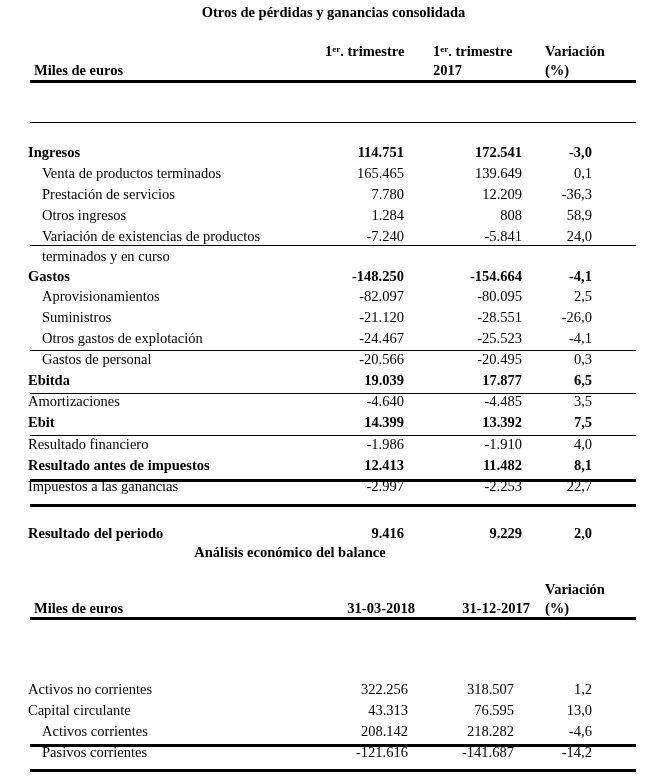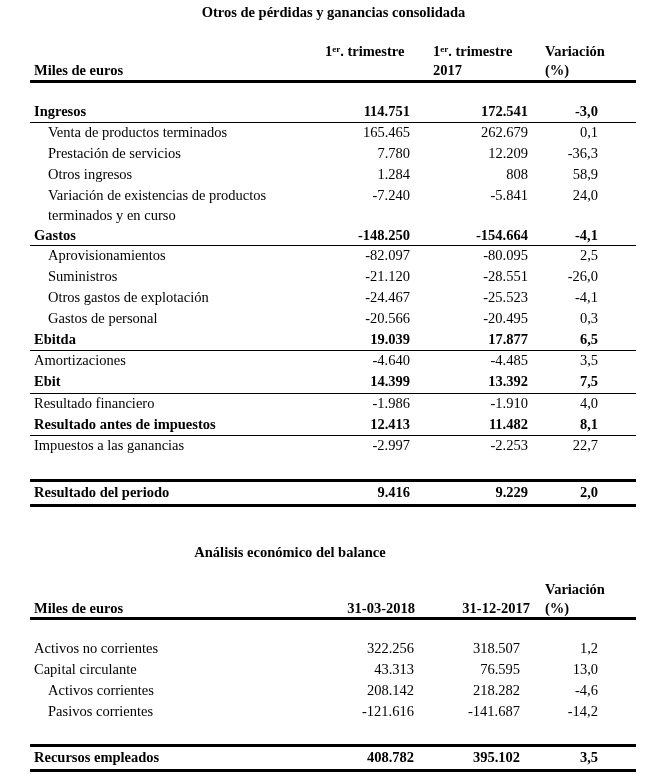--- a/index.html
+++ b/index.html
@@ -5,21 +5,21 @@
     html, body { margin: 0; padding: 0; background: #ffffff; }
     body {
       width: 667px; height: 777px; position: relative; overflow: hidden;
       font-family: "Liberation Serif", "DejaVu Serif", serif;
       color: #000; font-size: 14.5px;
     }
     .title {
       position: absolute; left: 0; width: 667px; text-align: center;
       font-weight: bold; font-size: 14.5px;
     }
-    .row { position: absolute; left: 30px; width: 606px; height: 21px; line-height: 21px; }
+    .row { position: absolute; left: 24px; width: 606px; height: 21px; line-height: 21px; margin-top: 41px; }
     .row span { position: absolute; top: 0; white-space: nowrap; }
     .lbl { left: 4px; }
     .lbl.ind { left: 18px; }
     .c1 { right: 226px; text-align: right; }
     .c2 { right: 108px; text-align: right; }
     .c3 { right: 38px; text-align: right; }
     .b { font-weight: bold; }
     .hdr { position: absolute; font-weight: bold; line-height: 19px; font-size: 14.5px; }
     .hl { position: absolute; left: 30px; width: 606px; background: #000; }
     .thin { height: 1px; }
@@ -48,21 +48,21 @@
 <div class="row b" style="top:101px;">
   <span class="lbl">Ingresos</span>
   <span class="c1">114.751</span>
   <span class="c2">172.541</span>
   <span class="c3">-3,0</span>
 </div>
 <div class="hl thin" style="top:122px;"></div>
 <div class="row" style="top:122px;">
   <span class="lbl ind">Venta de productos terminados</span>
   <span class="c1">165.465</span>
-  <span class="c2">262.679</span>
+  <span class="c2">139.649</span>
   <span class="c3">0,1</span>
 </div>
 <div class="row" style="top:143px;">
   <span class="lbl ind">Prestación de servicios</span>
   <span class="c1">7.780</span>
   <span class="c2">12.209</span>
   <span class="c3">-36,3</span>
 </div>
 <div class="row" style="top:164px;">
   <span class="lbl ind">Otros ingresos</span>

